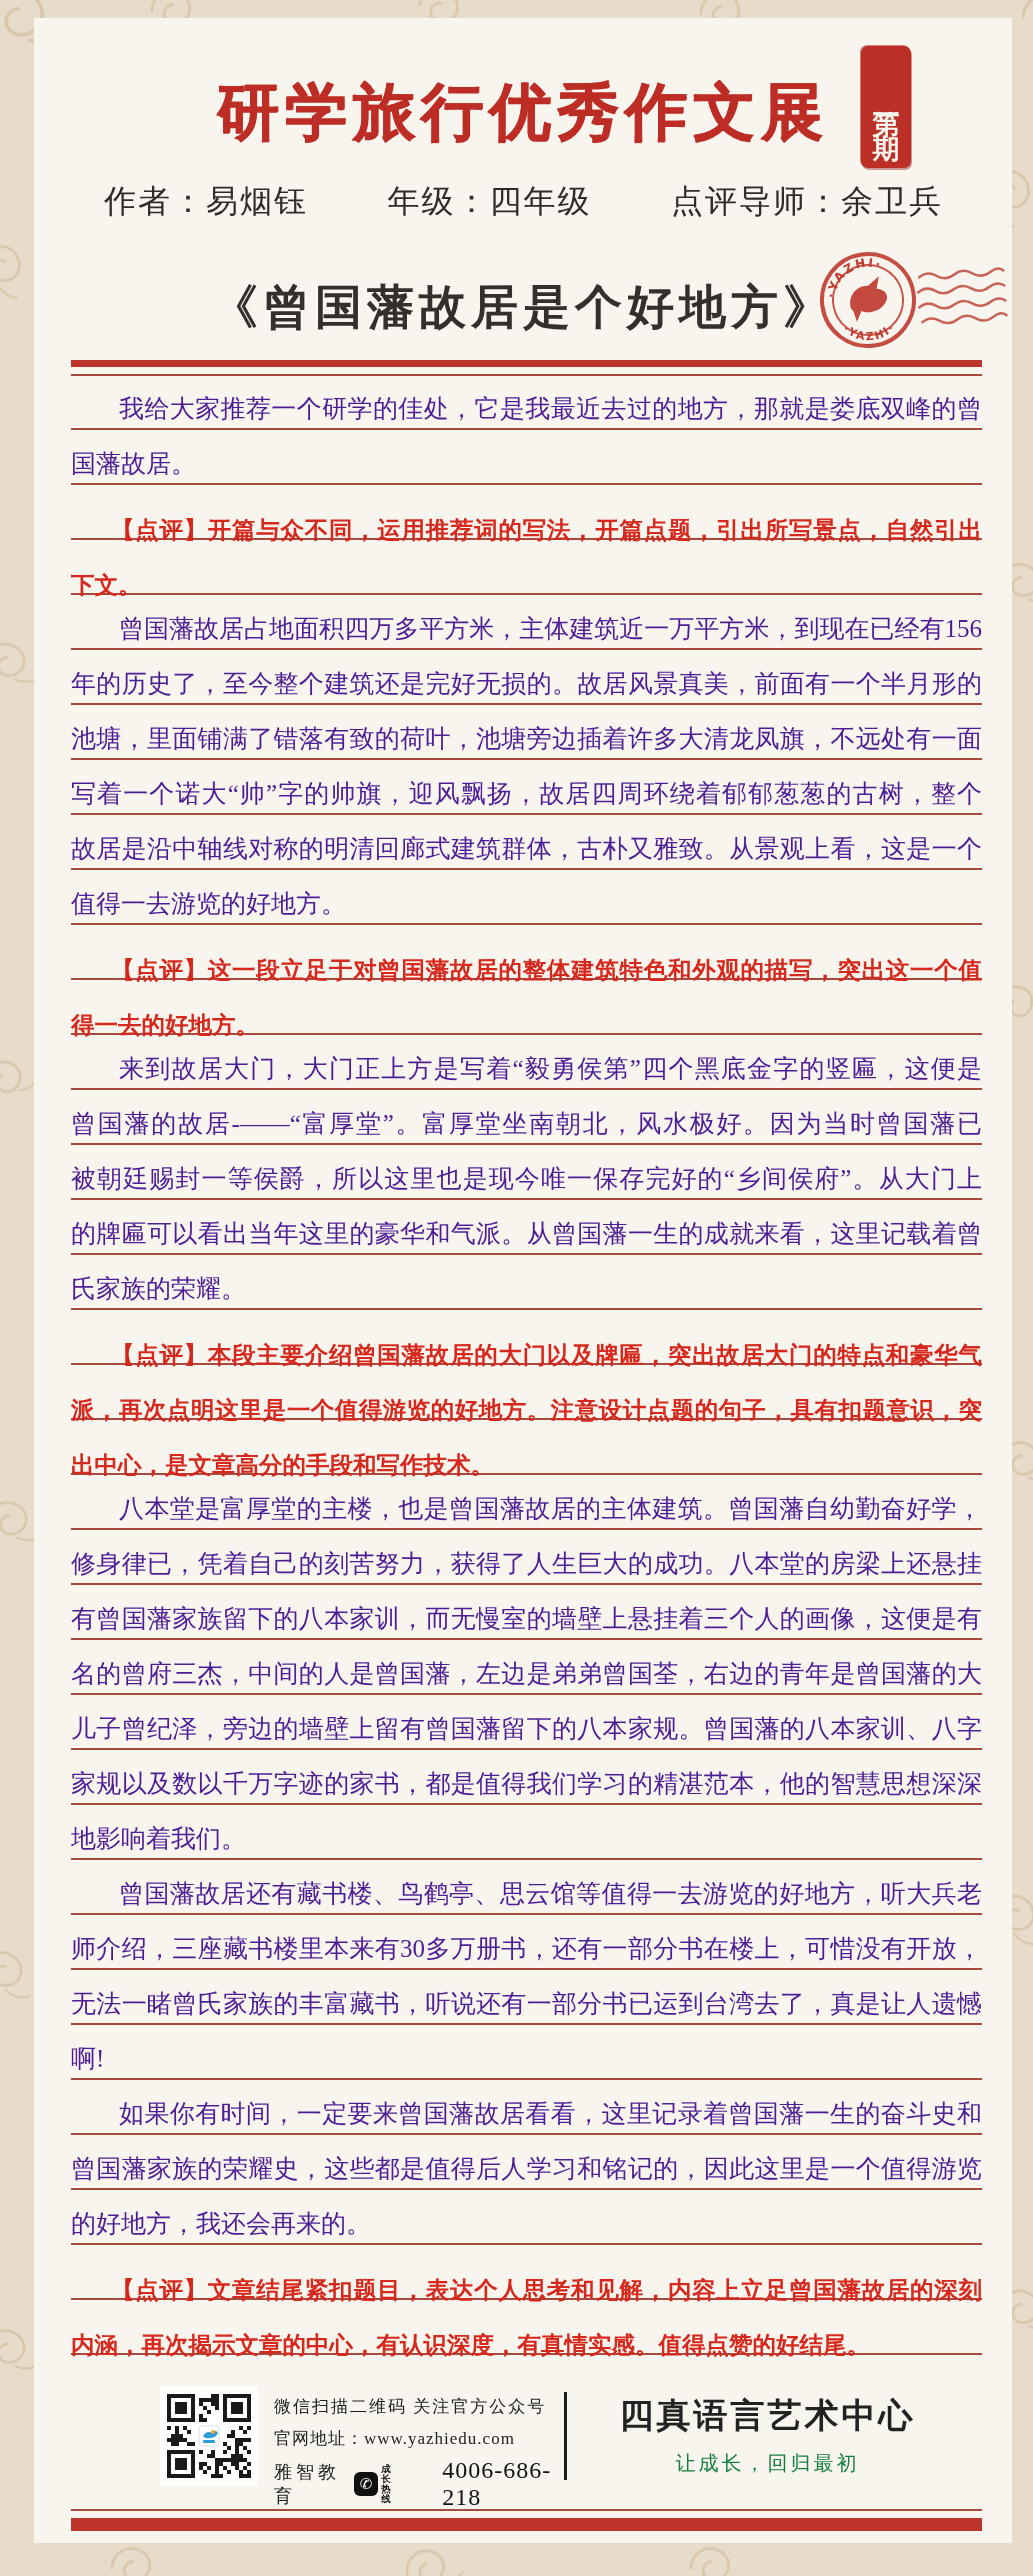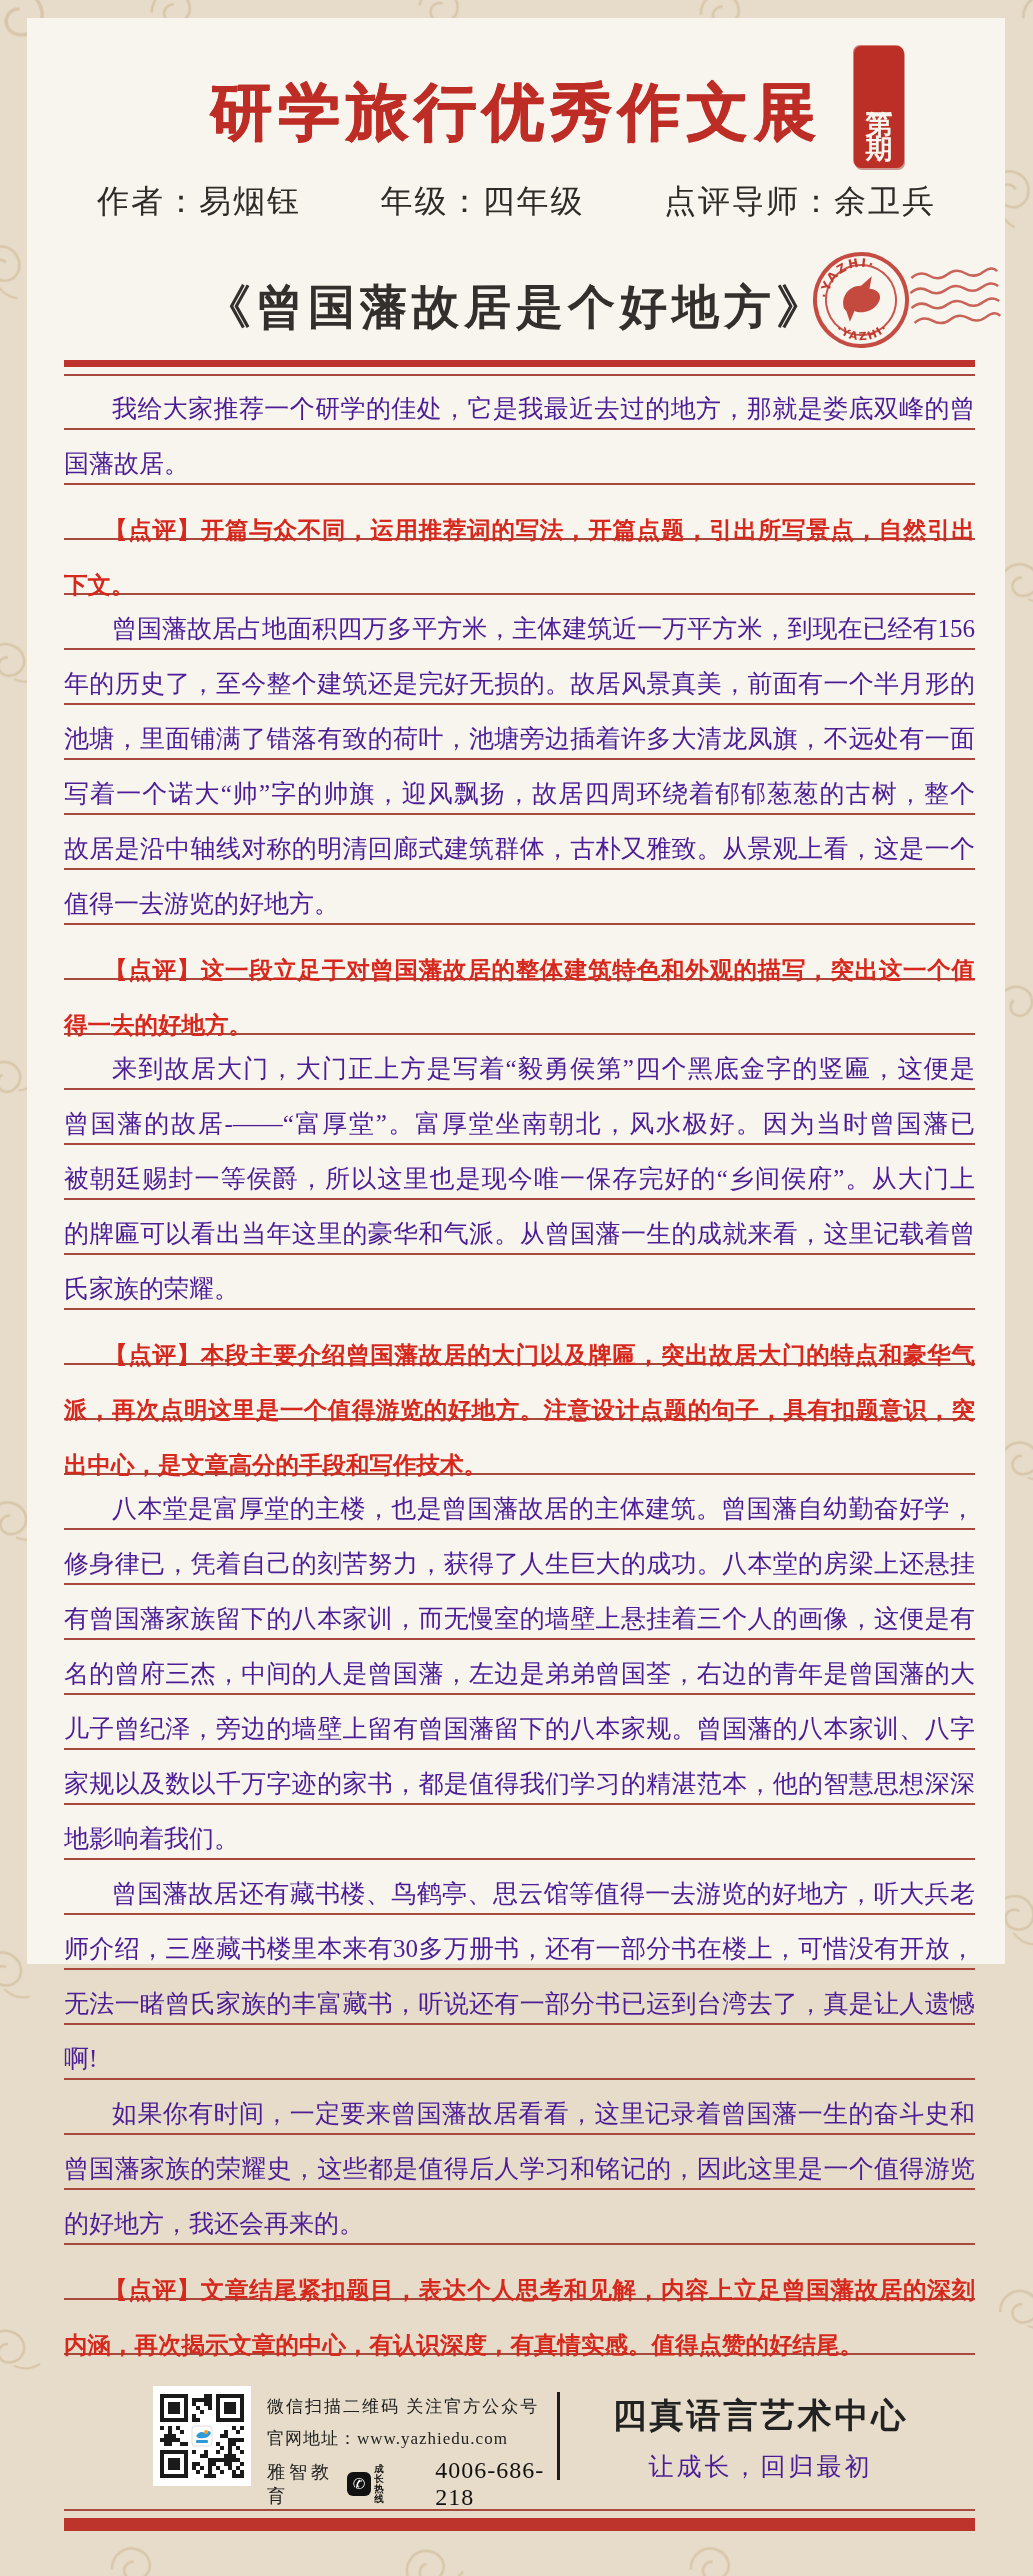--- a/index.html
+++ b/index.html
@@ -3,21 +3,21 @@
 <meta charset="utf-8">
 <style>
   html,body{margin:0;padding:0;}
   body{
     width:1033px;height:2576px;position:relative;overflow:hidden;
     background:#e6dcc9;
     font-family:"Liberation Serif","DejaVu Serif",serif;
   }
   .bg-pattern{position:absolute;left:0;top:0;z-index:0;}
   .card{
-    position:absolute;left:27px;top:18px;width:978px;height:1946px;
+    position:absolute;left:34px;top:18px;width:978px;height:2525px;
     background:#f8f4ee;z-index:1;
   }
   
   .main-title{
     position:absolute;top:52px;left:0;width:100%;text-align:center;
     font-family:"DejaVu Sans","Liberation Sans",sans-serif;
     font-size:62px;font-weight:900;letter-spacing:6px;color:#bd2d26;
     text-shadow:1px 0 0 #bd2d26,0 1px 0 #bd2d26;
   }
   .issue-seal{
@@ -72,21 +72,21 @@
     font-family:"DejaVu Sans","Liberation Sans",sans-serif;
   }
   .hotline-labels{font-size:9.5px;line-height:10px;color:#111;margin:0 4px 0 3px;font-weight:bold;}
   .phone-number{font-size:24px;color:#111;letter-spacing:1px;margin-left:40px;}
   .footer-divider{position:absolute;left:530px;top:2374px;width:3px;height:88px;background:#1c1c1c;}
   .brand-block{position:absolute;left:569px;top:2375px;width:329px;text-align:center;}
   .brand-name{
     font-family:"DejaVu Sans","Liberation Sans",sans-serif;
     font-size:34px;font-weight:900;letter-spacing:3px;color:#222;
   }
-  .brand-slogan{margin-top:11px;font-size:25px;letter-spacing:3px;color:#4c1d95;
+  .brand-slogan{margin-top:11px;font-size:20px;letter-spacing:3px;color:#15803d;
     font-family:Liberation Mono, monospace;}
 </style>
 </head>
 <body>
 
 <svg class="bg-pattern" width="1033" height="2576" viewBox="0 0 1035 2580">
   <defs>
     <g id="sw">
       <path d="M2,26 C2,10 16,2 28,6 C40,10 44,24 36,32 C30,38 20,38 16,32 C12,26 16,18 24,18" fill="none" stroke="#d5c1a3" stroke-width="2.5"></path>
       <path d="M30,40 q14,6 26,-2" fill="none" stroke="#d5c1a3" stroke-width="2"></path>

